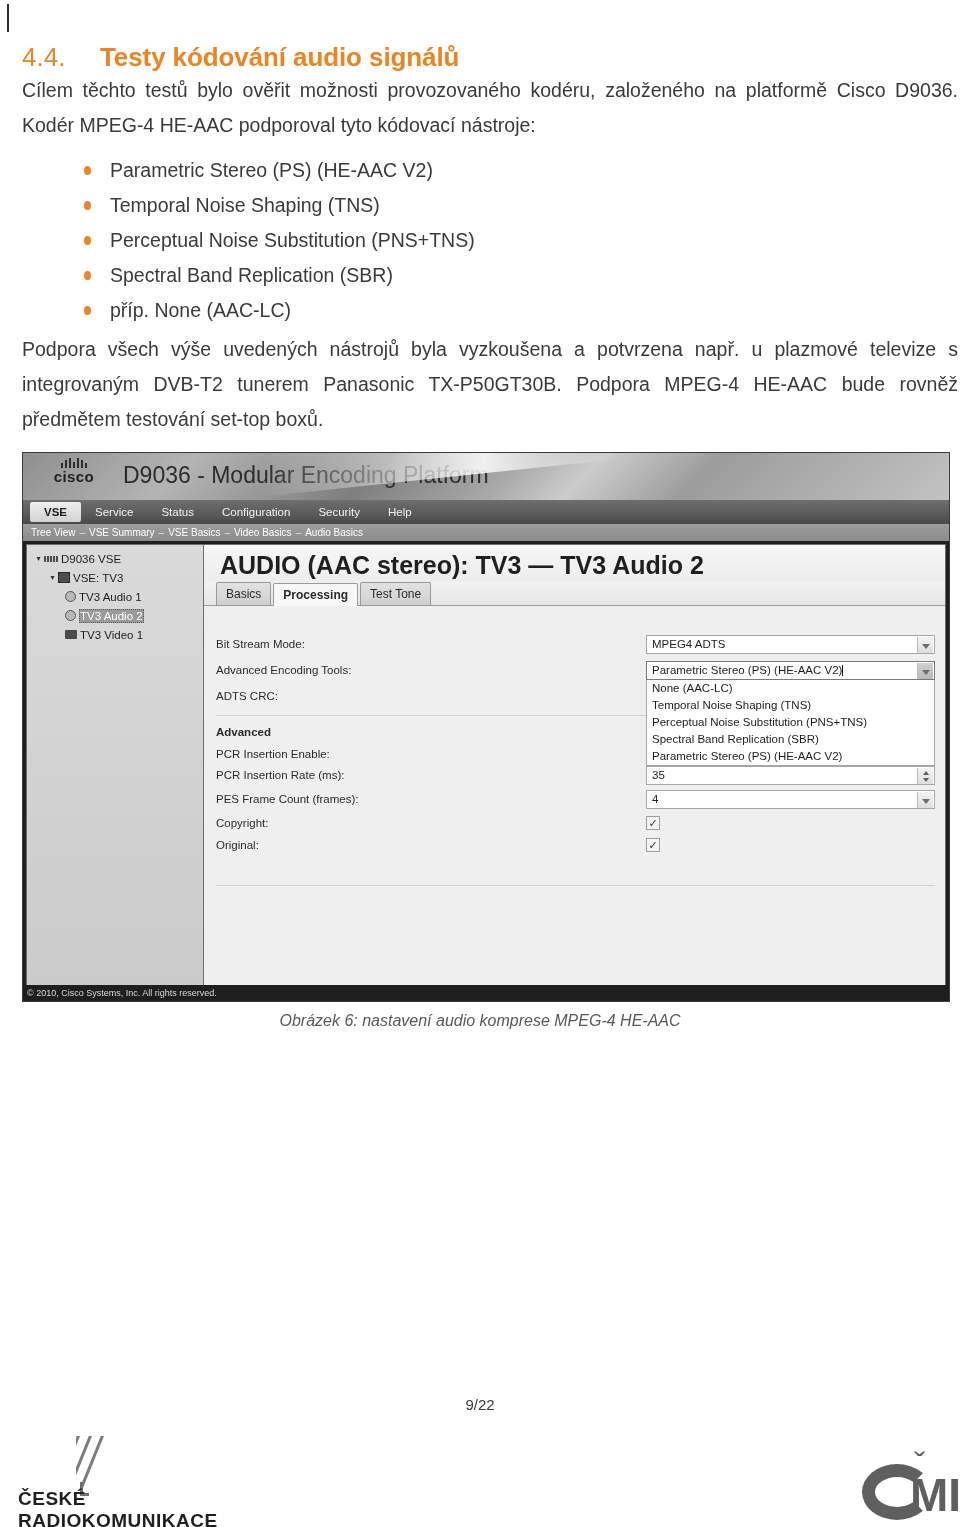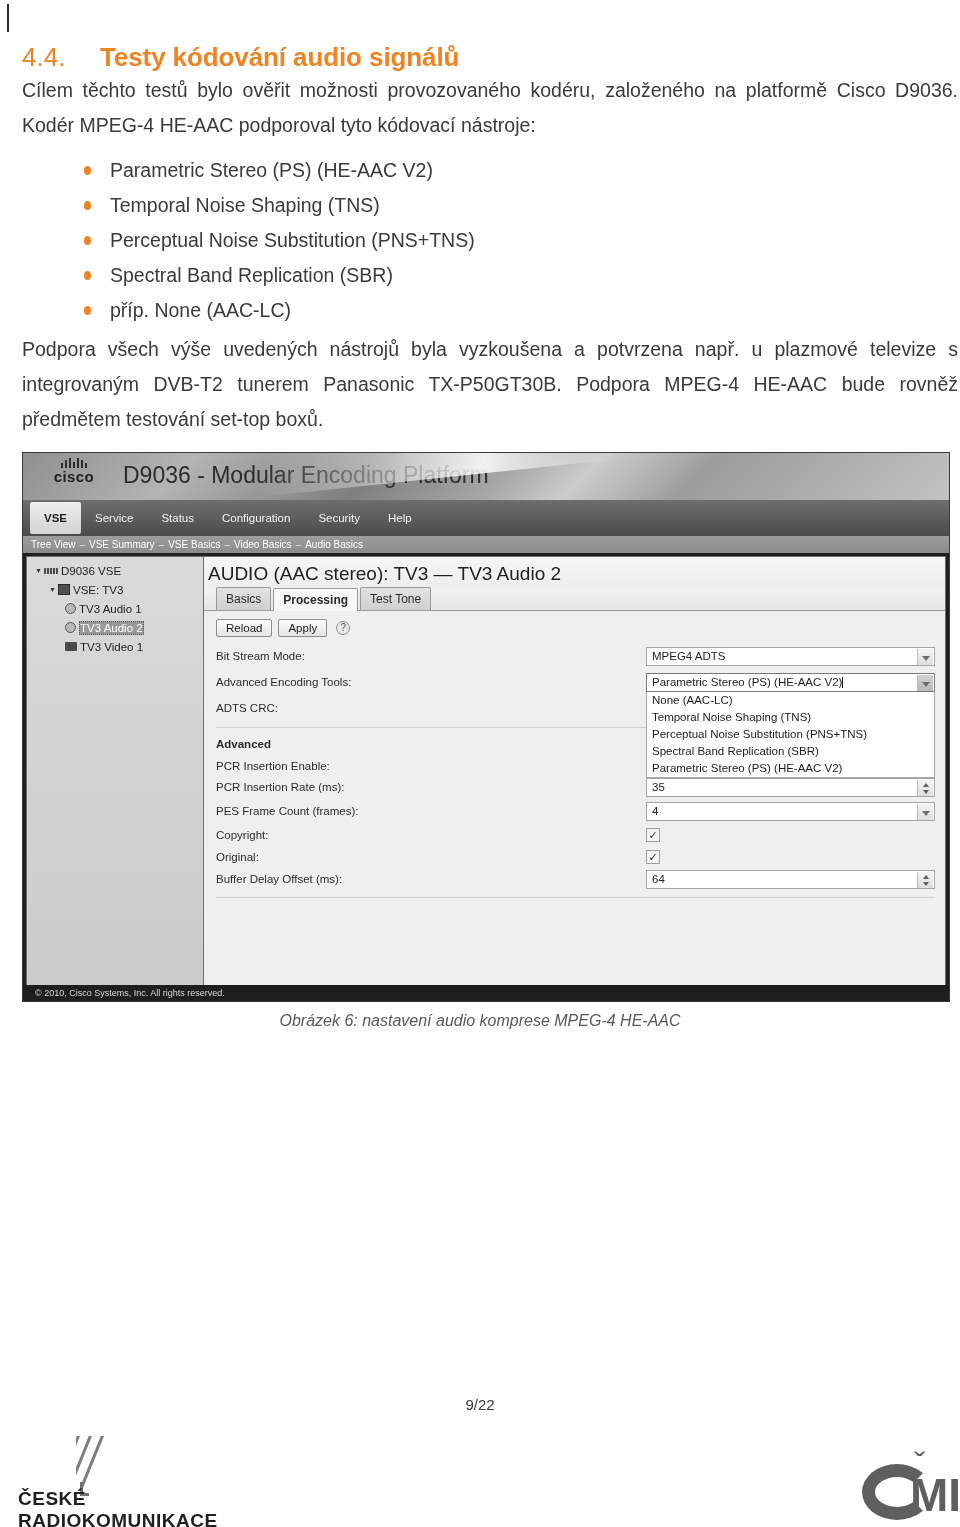--- a/index.html
+++ b/index.html
@@ -147,21 +147,21 @@
     position: absolute;
     left: 100px; top: 9px;
     font-size: 23px;
     color: #2c2c2c;
     white-space: nowrap;
   }
 
   
   .shot-menu {
     position: relative;
-    height: 36px;
+    height: 24px;
     background: linear-gradient(180deg,#6e6e6e 0%, #5d5d5d 50%, #4a4a4a 100%);
     display: flex;
     align-items: stretch;
     padding-left: 7px;
   }
   .shot-menu .mi {
     display: flex;
     align-items: center;
     padding: 0 14px;
     font-size: 11.5px;
@@ -253,25 +253,26 @@
 
   .content-pane {
     flex: 1;
     background: #efefef;
     border: 1px solid #6e6e6e;
     border-left: none;
     position: relative;
     overflow: hidden;
   }
   .pane-title {
-    font-size: 19px;
+    font-size: 25px;
     color: #1f1f1f;
-    padding: 6px 0 2px 4px;
+    padding: 6px 0 2px 16px;
     background: linear-gradient(180deg,#f6f6f6 0%, #ededed 100%);
     white-space: nowrap;
+    font-weight: bold;
   }
   .tabs {
     display: flex;
     padding-left: 12px;
     border-bottom: 1px solid #9a9a9a;
     background: linear-gradient(180deg,#f2f2f2 0%, #e4e4e4 100%);
   }
   .tab {
     font-size: 12px;
     padding: 4px 9px 4px 9px;
@@ -423,21 +424,21 @@
   
   .shot-footer {
     position: absolute;
     left: 0; right: 0; bottom: 0;
     height: 16px;
     background: #1e1e1e;
     color: #d9d9d9;
     font-size: 9px;
     display: flex;
     align-items: center;
-    padding-left: 12px;
+    padding-left: 4px;
     white-space: nowrap;
     margin-top: 36px;
   }
 
   
   .caption {
     position: absolute;
     left: 0; right: 0;
     top: 1012px;
     text-align: center;
@@ -669,25 +670,20 @@
     <div class="content-pane">
 
       <div class="pane-title">AUDIO (AAC stereo): TV3 — TV3 Audio 2</div>
 
       <div class="tabs">
         <div class="tab">Basics</div>
         <div class="tab active">Processing</div>
         <div class="tab">Test Tone</div>
       </div>
 
-      <div class="btn-row">
-        <div class="btn">Reload</div>
-        <div class="btn">Apply</div>
-        <div class="help-icon">?</div>
-      </div>
 
       <div class="form-area">
 
         <div class="form-row" style="top:8px;">
           <span class="form-label">Bit Stream Mode:</span>
           <div class="field">
             <span>MPEG4 ADTS</span>
             <span class="arrow"></span>
           </div>
         </div>
@@ -740,27 +736,20 @@
         <div class="form-row" style="top:187px;">
           <span class="form-label">Copyright:</span>
           <div class="checkbox">✓</div>
         </div>
 
         <div class="form-row" style="top:209px;">
           <span class="form-label">Original:</span>
           <div class="checkbox">✓</div>
         </div>
 
-        <div class="form-row" style="top:231px;">
-          <span class="form-label">Buffer Delay Offset (ms):</span>
-          <div class="field">
-            <span>64</span>
-            <span class="spin"></span>
-          </div>
-        </div>
 
         <div class="hr-sep" style="top:258px;"></div>
 
       </div>
     </div>
   </div>
 
   <div class="shot-footer">© 2010, Cisco Systems, Inc. All rights reserved.</div>
 </div>
 

